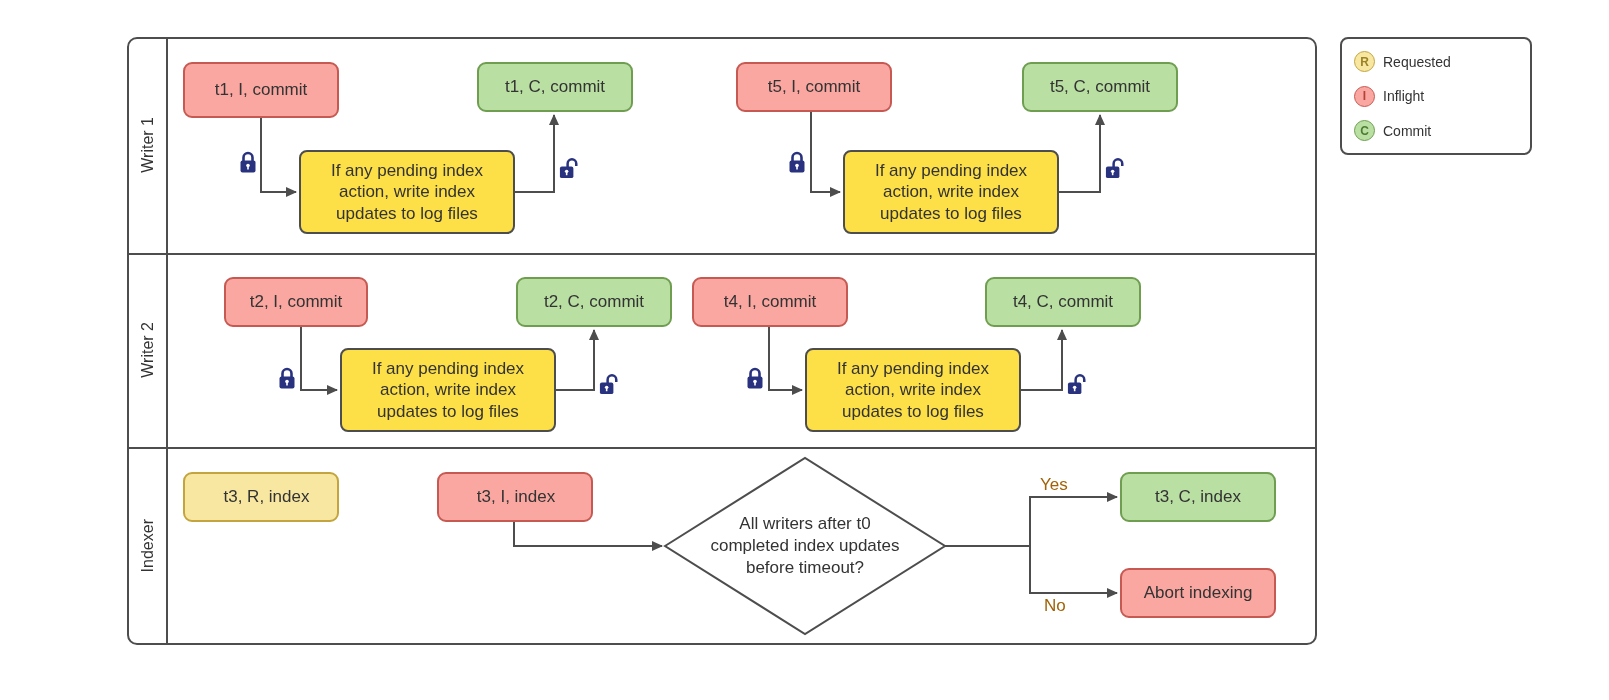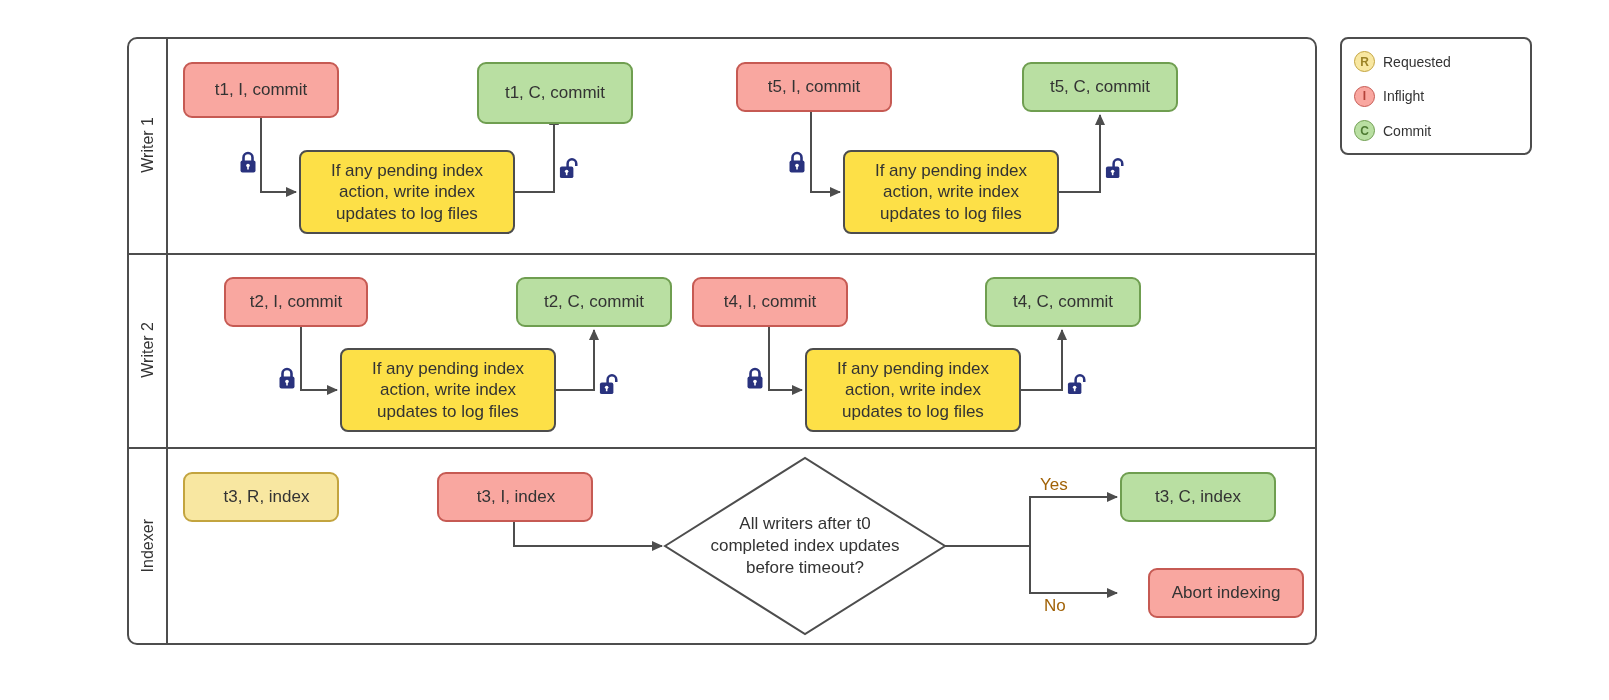--- a/index.html
+++ b/index.html
@@ -94,40 +94,40 @@
     <span>Writer 1</span>
   </div>
   <div class="lane-label" style="top:253px;height:194px;">
     <span>Writer 2</span>
   </div>
   <div class="lane-label" style="top:447px;height:198px;">
     <span>Indexer</span>
   </div>
 
   <div class="node inflight" style="left:183px;top:62px;width:156px;height:56px;">t1, I, commit</div>
-  <div class="node commit" style="left:477px;top:62px;width:156px;height:62px;">t1, C, commit</div>
+  <div class="node commit" style="left:477px;top:62px;width:156px;height:50px;">t1, C, commit</div>
   <div class="node process" style="left:299px;top:150px;width:216px;height:84px;">If any pending index action, write index updates to log files</div>
   <div class="node inflight" style="left:736px;top:62px;width:156px;height:50px;">t5, I, commit</div>
   <div class="node commit" style="left:1022px;top:62px;width:156px;height:50px;">t5, C, commit</div>
   <div class="node process" style="left:843px;top:150px;width:216px;height:84px;">If any pending index action, write index updates to log files</div>
 
   <div class="node inflight" style="left:224px;top:277px;width:144px;height:50px;">t2, I, commit</div>
   <div class="node commit" style="left:516px;top:277px;width:156px;height:50px;">t2, C, commit</div>
   <div class="node process" style="left:340px;top:348px;width:216px;height:84px;">If any pending index action, write index updates to log files</div>
   <div class="node inflight" style="left:692px;top:277px;width:156px;height:50px;">t4, I, commit</div>
   <div class="node commit" style="left:985px;top:277px;width:156px;height:50px;">t4, C, commit</div>
   <div class="node process" style="left:805px;top:348px;width:216px;height:84px;">If any pending index action, write index updates to log files</div>
 
   <div class="node requested" style="left:183px;top:472px;width:156px;height:50px;">t3, R, index</div>
   <div class="node inflight" style="left:437px;top:472px;width:156px;height:50px;padding-left:10px;">t3, I, index</div>
   <div class="decision-text">All writers after t0 completed index updates before timeout?</div>
   <div class="branch-label" style="left:1040px;top:475px;">Yes</div>
   <div class="branch-label" style="left:1044px;top:596px;">No</div>
   <div class="node commit" style="left:1120px;top:472px;width:156px;height:50px;">t3, C, index</div>
-  <div class="node inflight" style="left:1120px;top:568px;width:156px;height:50px;margin-left:28px;">Abort indexing</div>
+  <div class="node inflight" style="left:1120px;top:568px;width:156px;height:50px;">Abort indexing</div>
 
   <span class="lock" style="left:238px;top:150px;"><svg width="20" height="24">
         <use href="#lock-closed"></use>
       </svg></span>
   <span class="lock" style="left:558px;top:156px;"><svg width="25" height="24">
         <use href="#lock-open"></use>
       </svg></span>
   <span class="lock" style="left:787px;top:150px;"><svg width="20" height="24">
         <use href="#lock-closed"></use>
       </svg></span>

